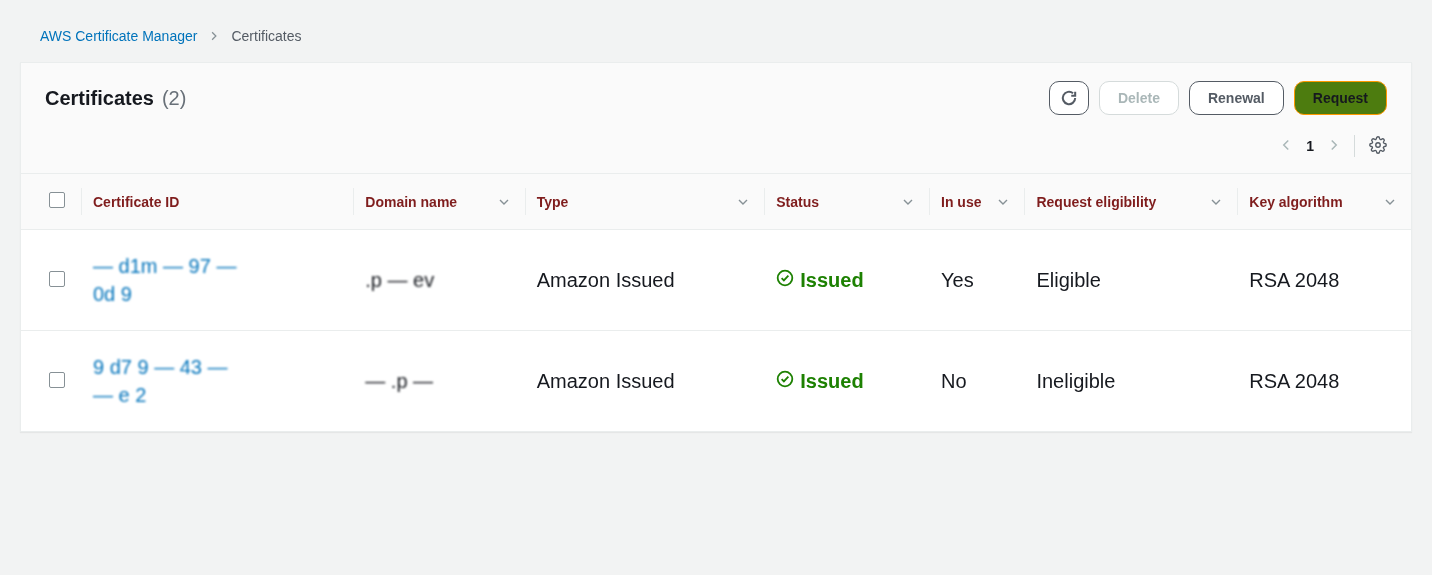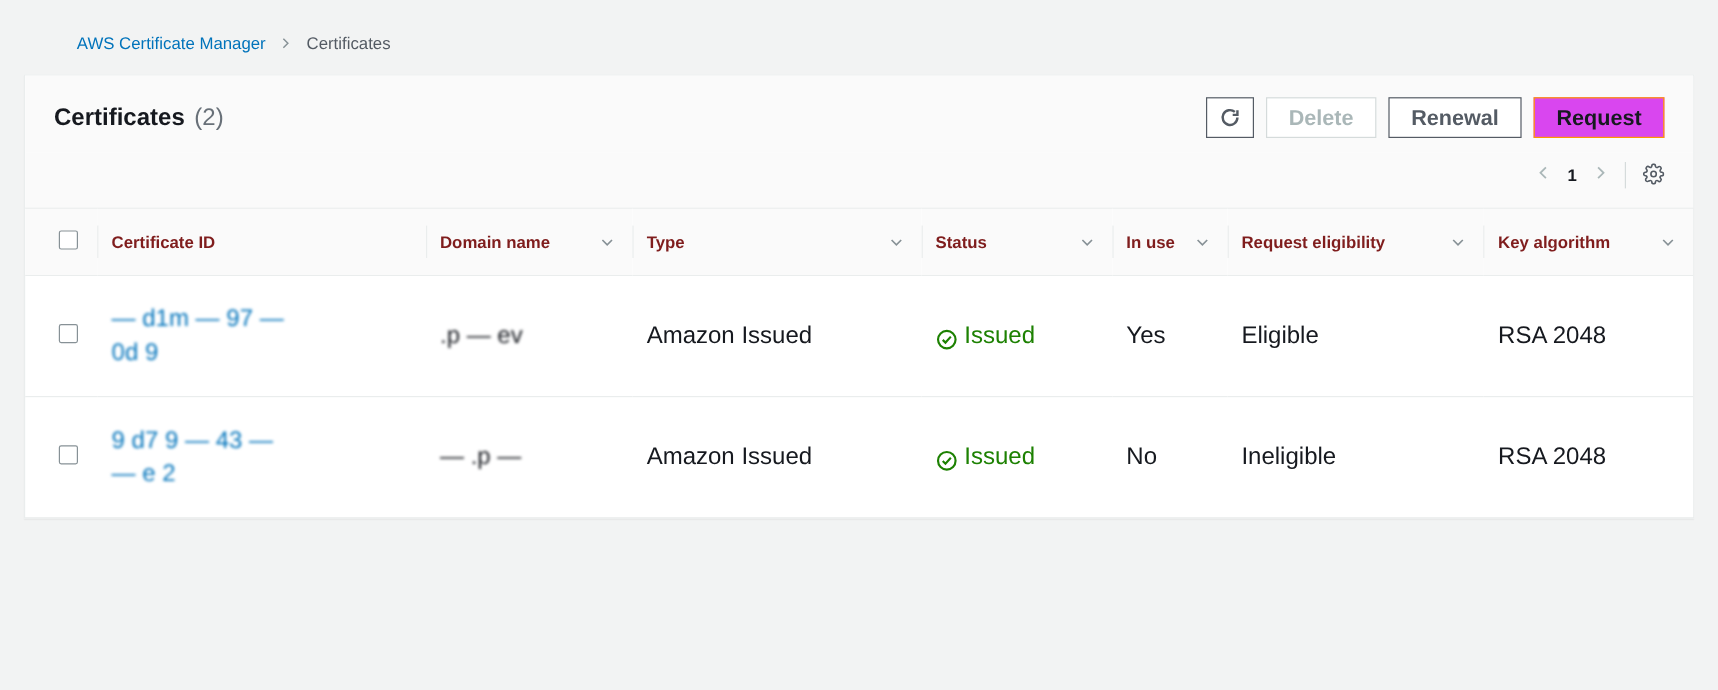--- a/index.html
+++ b/index.html
@@ -10,21 +10,21 @@
     font-size: 14px;
     padding: 20px 20px 40px 20px;
   }
   .breadcrumb {
     display: flex;
     align-items: center;
     gap: 12px;
     padding: 8px 20px 18px 20px;
     font-size: 14px;
   }
-  .breadcrumb a { color: #0073bb; text-decoration: none; font-weight:400;margin-left:24px; }
+  .breadcrumb a { color: #0073bb; text-decoration: none; font-weight:400; }
   .breadcrumb .chev { color: #879196; }
   .breadcrumb .current { color: #545b64; }
   .panel {
     background: #ffffff;
     border: 1px solid #eaeded;
     box-shadow: 0 1px 1px rgba(0,0,0,0.05);
   }
   .panel-header {
     display: flex;
     align-items: center;
@@ -36,31 +36,31 @@
   .title-wrap { display:flex; align-items:baseline; gap:8px;}
   .title { font-size: 20px; font-weight: 700; color:#16191f;}
   .count { font-size: 20px; font-weight: 400; color: #687078; }
   .actions { display:flex; gap:10px; align-items:center; }
   .btn {
     height: 34px;
     display:inline-flex;
     align-items:center;
     justify-content:center;
     padding: 0 18px;
-    font-size: 18px;
+    font-size: 14px;
     font-weight: 700;
     border: 1px solid #545b64;
     background: #fff;
     color: #545b64;
     cursor: pointer;
-    border-radius:0;
+    border-radius:10px;
   }
   .btn.icon-only { padding: 0 10px; width:40px;}
   .btn.disabled { color:#aab7b8; border-color:#d5dbdb; cursor:not-allowed; }
-  .btn.primary { background:#d946ef; border-color:#ff9900; color:#16191f; }
+  .btn.primary { background:#4d7c0f; border-color:#ff9900; color:#16191f; }
   .pager-row {
     display:flex;
     justify-content:flex-end;
     align-items:center;
     gap:14px;
     padding: 8px 24px 16px 24px;
     background:#fafafa;
   }
   .pager { display:flex; align-items:center; gap:14px;}
   .pager .pg-num { font-weight:700; font-size:14px; }
@@ -103,21 +103,21 @@
   .cb {
     width:16px;height:16px;
     border:1px solid #879196;
     border-radius:2px;
     display:inline-block;
     cursor:pointer;
     background:#fff;
   }
   .cert-id { color:#0073bb; word-break:break-all; line-height:1.4; max-width:160px; filter: blur(1.2px);}
   .domain-txt { color:#16191f; filter: blur(1.2px); }
-  .status { display:flex; align-items:flex-end; gap:6px; color:#1d8102; font-weight:400;}
+  .status { display:flex; align-items:flex-start; gap:6px; color:#1d8102; font-weight:700;}
   .status svg { width:18px;height:18px;}
   th.chk-col, td.chk-col { width:60px; padding-left:28px;}
   .refresh-icon svg{width:18px;height:18px;}
   .sort-icon svg{width:10px;height:10px;}
 </style>
 </head>
 <body>
 
 <nav class="breadcrumb">
   <a href="#">AWS Certificate Manager</a>

